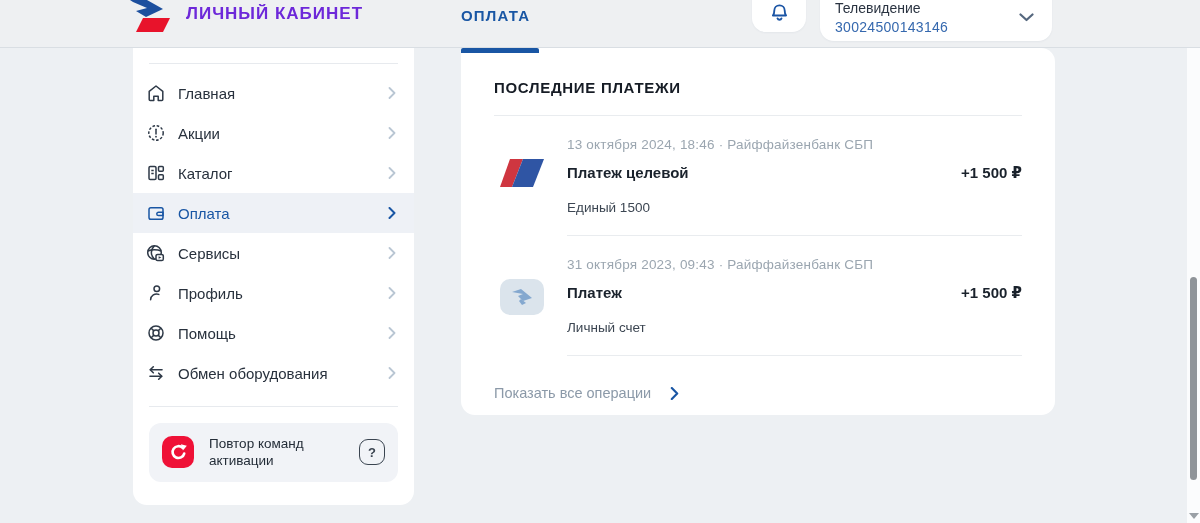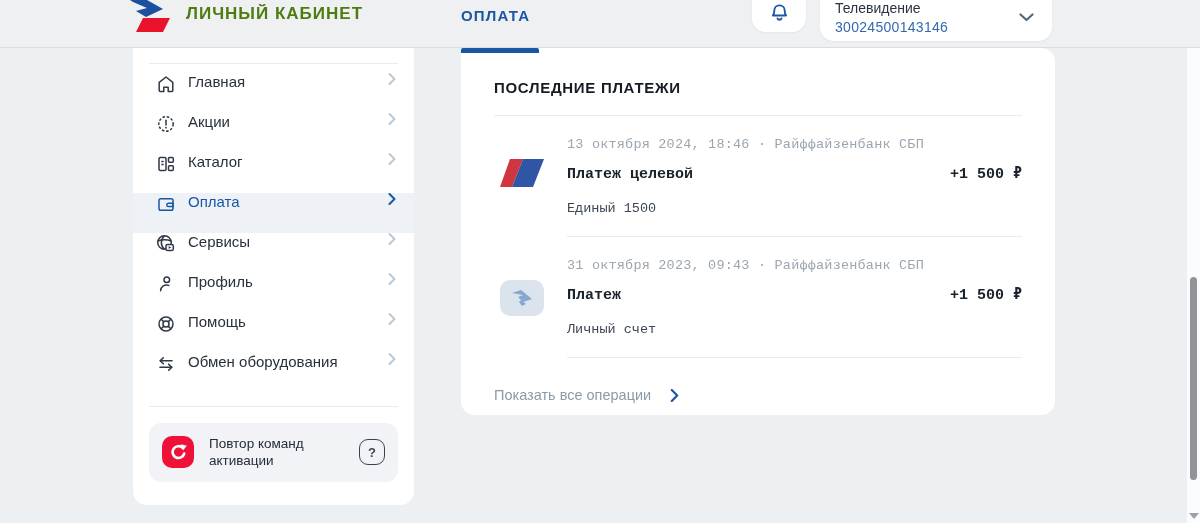--- a/index.html
+++ b/index.html
@@ -12,21 +12,21 @@
   .page{position:relative;width:1200px;height:523px;}
 
   
   .header{
     position:absolute;top:0;left:0;width:1200px;height:47px;
     background:#eef0f2;border-bottom:1px solid #d9dee3;z-index:5;
   }
   .logo{position:absolute;left:123px;top:0;width:56px;height:34px;cursor:pointer;}
   .app-title{
     position:absolute;left:186px;top:4px;
-    font-size:17px;font-weight:800;letter-spacing:1px;color:#4d7c0f;white-space:nowrap;
+    font-size:17px;font-weight:800;letter-spacing:1px;color:#6d28d9;white-space:nowrap;
   }
   .nav-tab{
     position:absolute;left:461px;top:7px;
     font-size:15px;font-weight:800;letter-spacing:1.2px;color:#1956a4;cursor:pointer;
   }
   .bell-card{
     position:absolute;left:752px;top:-18px;width:54px;height:50px;
     background:#fff;border-radius:14px;box-shadow:0 1px 2px rgba(40,60,90,.05);
     display:flex;align-items:flex-end;justify-content:center;
     padding-bottom:3px;box-sizing:border-box;cursor:pointer;
@@ -41,22 +41,22 @@
   .acc-chev{position:absolute;right:18px;top:22px;color:#55677e;}
 
   
   .side{
     position:absolute;left:133px;top:48px;width:281px;height:457px;
     background:#fff;border-radius:0 0 14px 14px;box-sizing:border-box;z-index:2;
   }
   .side-div{height:1px;background:#e7eaee;margin:15px 16px 0 16px;}
   .menu{margin-top:9px;}
   .item{
-    display:flex;height:40px;
-    padding:0 18px 0 22px;cursor:pointer;color:#2e3947;
+    display:flex;align-items:center;height:40px;
+    padding:0 18px 0 12px;cursor:pointer;color:#2e3947;
   }
   .item .ico{width:21px;height:21px;margin-right:12px;flex:none;display:flex;align-items:center;justify-content:center;}
   .item .lbl{flex:1;font-size:15px;color:#28313d;}
   .item .chev{color:#b9c6d3;display:flex;}
   .item.active{background:#eef1f6;}
   .item.active .lbl{color:#1956a4;}
   .item.active .ico{color:#1956a4;}
   .item.active .chev{color:#1956a4;}
   .side-div2{height:1px;background:#e7eaee;margin:13px 16px 0 16px;}
   .repeat-card{
@@ -84,21 +84,21 @@
   }
   .tab-indicator{
     position:absolute;left:0;top:0;width:78px;height:5px;
     background:#1956a4;border-radius:2px 2px 0 0;
   }
   .main h2{
     margin:0;padding-top:31px;
     font-size:15px;font-weight:800;letter-spacing:.7px;color:#161c25;
   }
   .hr{height:1px;background:#e9ecef;margin-top:19px;}
-  .payment{display:flex;margin-top:21px;font-family:Liberation Mono, monospace;}
+  .payment{display:flex;margin-top:21px;}
   .p-icon-col{width:73px;flex:none;padding-top:22px;padding-left:6px;box-sizing:border-box;}
   .p-body{flex:1;min-width:0;}
   .p-date{font-size:13.5px;color:#9ba6b0;letter-spacing:.2px;}
   .p-title-row{display:flex;align-items:baseline;margin-top:12px;}
   .p-title{flex:1;font-size:15px;font-weight:700;color:#1a222c;}
   .p-amount{font-size:15px;font-weight:700;color:#1a222c;white-space:nowrap;}
   .p-sub{margin-top:18px;font-size:13.5px;color:#3c4document;color:#3c4652;}
   .icon-plain{display:block;}
   .icon-tile{
     width:44px;height:36px;background:#dbe4ec;border-radius:10px;

